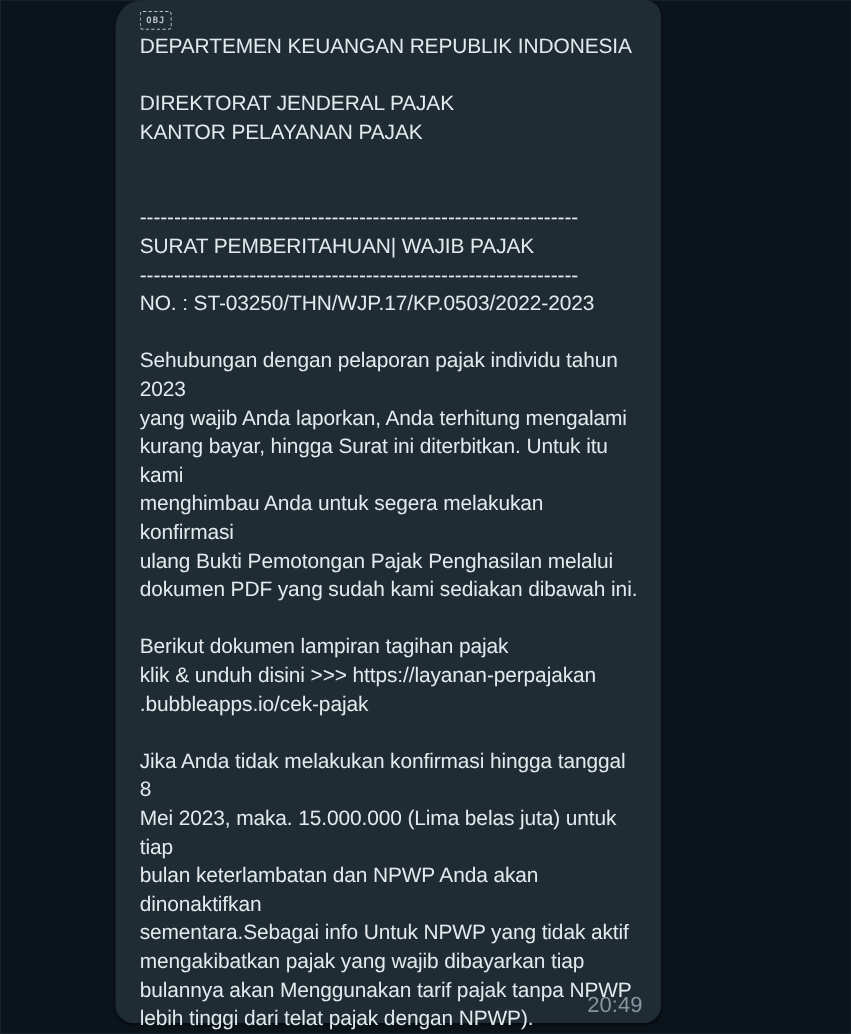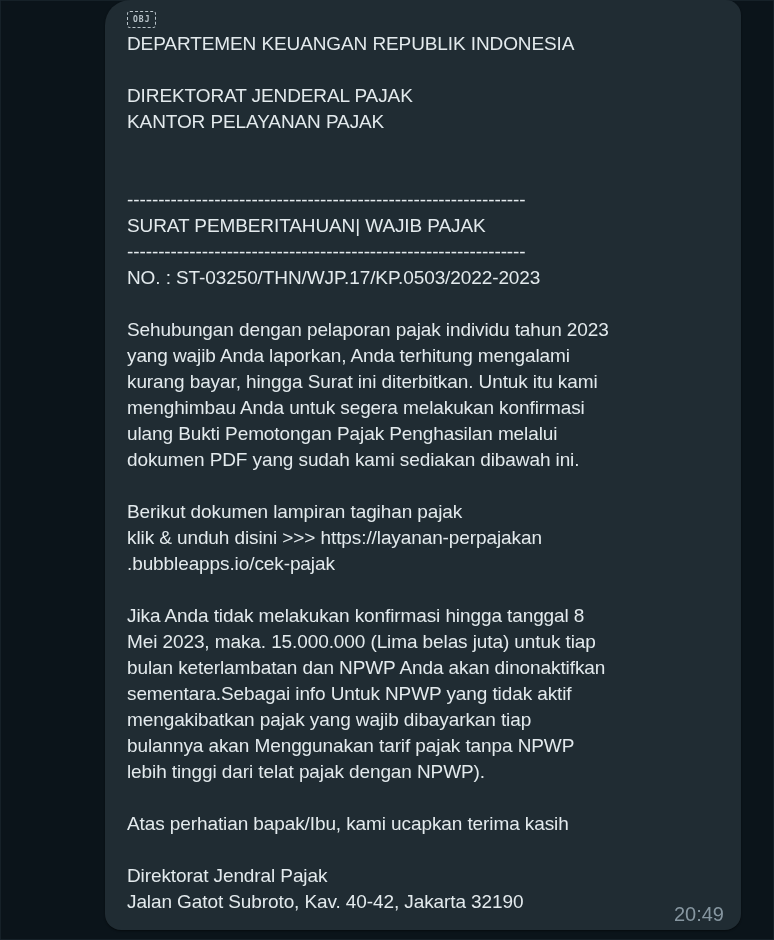--- a/index.html
+++ b/index.html
@@ -12,21 +12,21 @@
   }
   html,body{margin:0;padding:0;background:#000;}
   .screen{
     position:relative;width:774px;height:940px;overflow:hidden;
     background:var(--background);
     font-family:"Liberation Sans",sans-serif;
   }
   .wallpaper{position:absolute;inset:0;display:block;}
   .wallpaper *{stroke:var(--wallpaper-doodle);fill:none;stroke-width:1.5;stroke-linecap:round;stroke-linejoin:round;}
   .bubble{
-    position:absolute;left:105px;top:0;width:636px;height:930px;
+    position:absolute;left:105px;top:0;width:496px;height:930px;
     box-sizing:border-box;
     background:var(--bubble);
     border-radius:25px 15px 16px 16px;
     padding:8px 20px 2px 22px;
     box-shadow:0 1px 2px rgba(0,0,0,.45);
   }
   .obj-box{
     display:inline-block;
     border:1px dashed var(--obj-marker);
     border-radius:3px;

